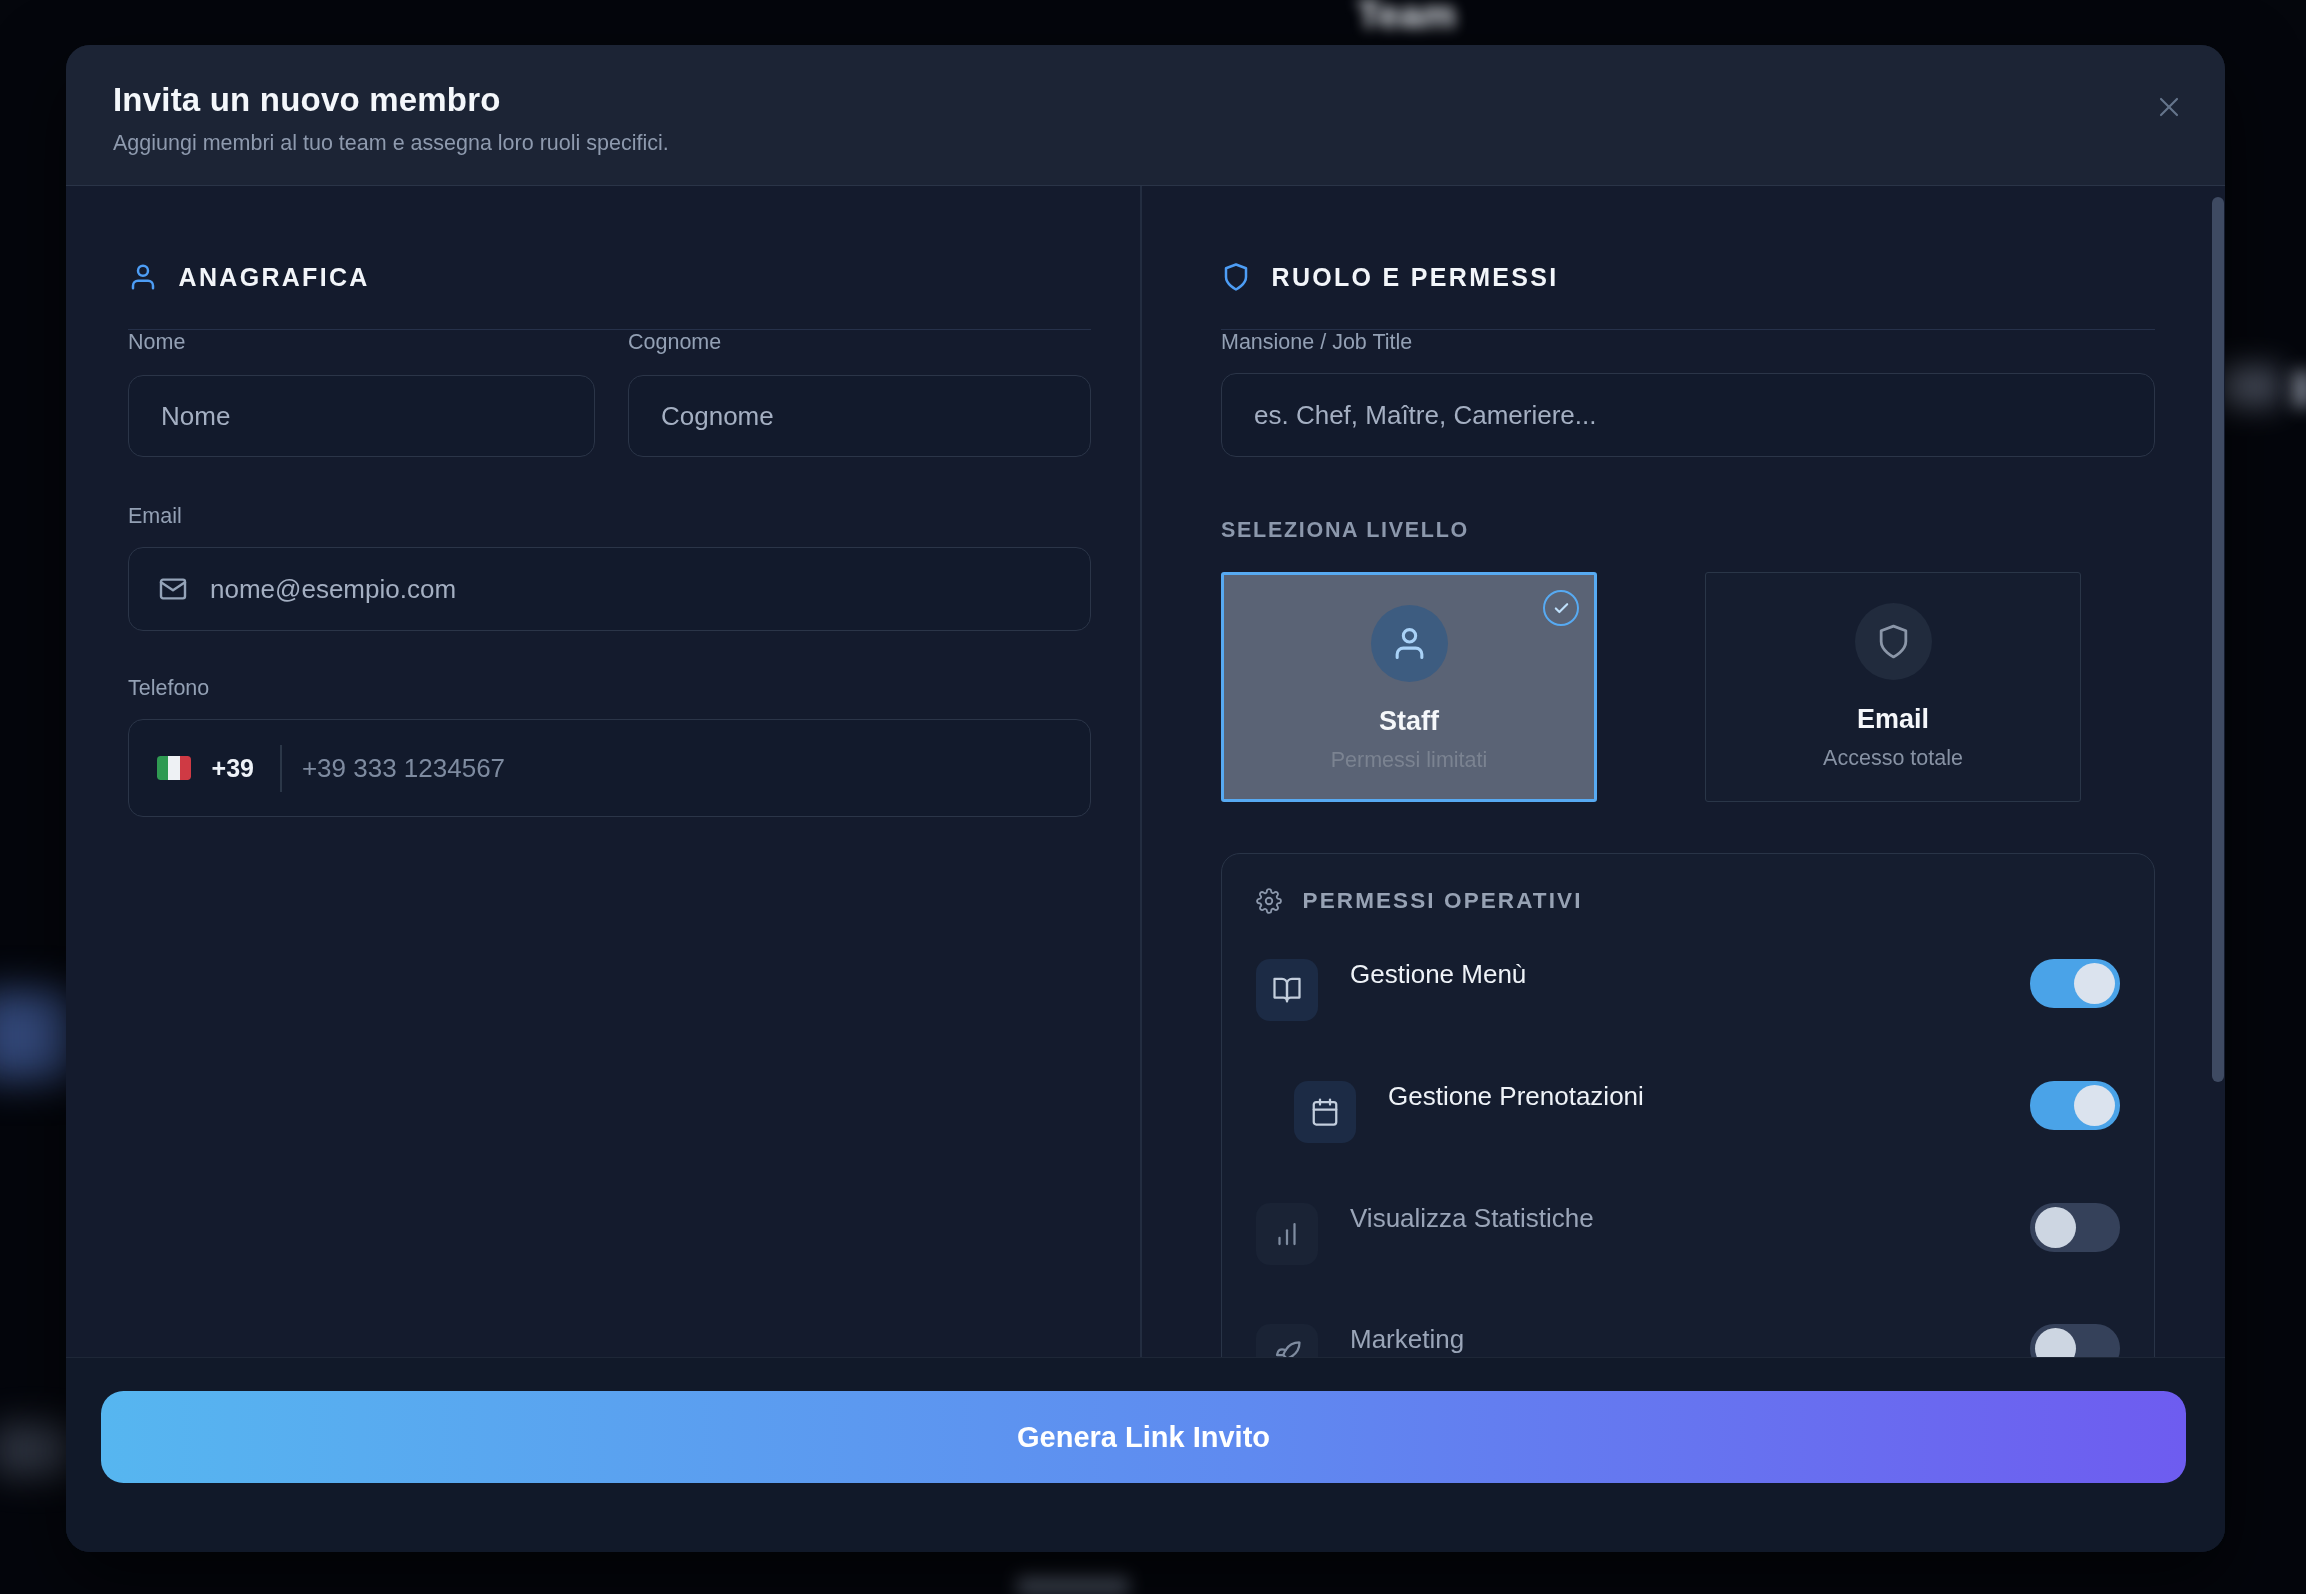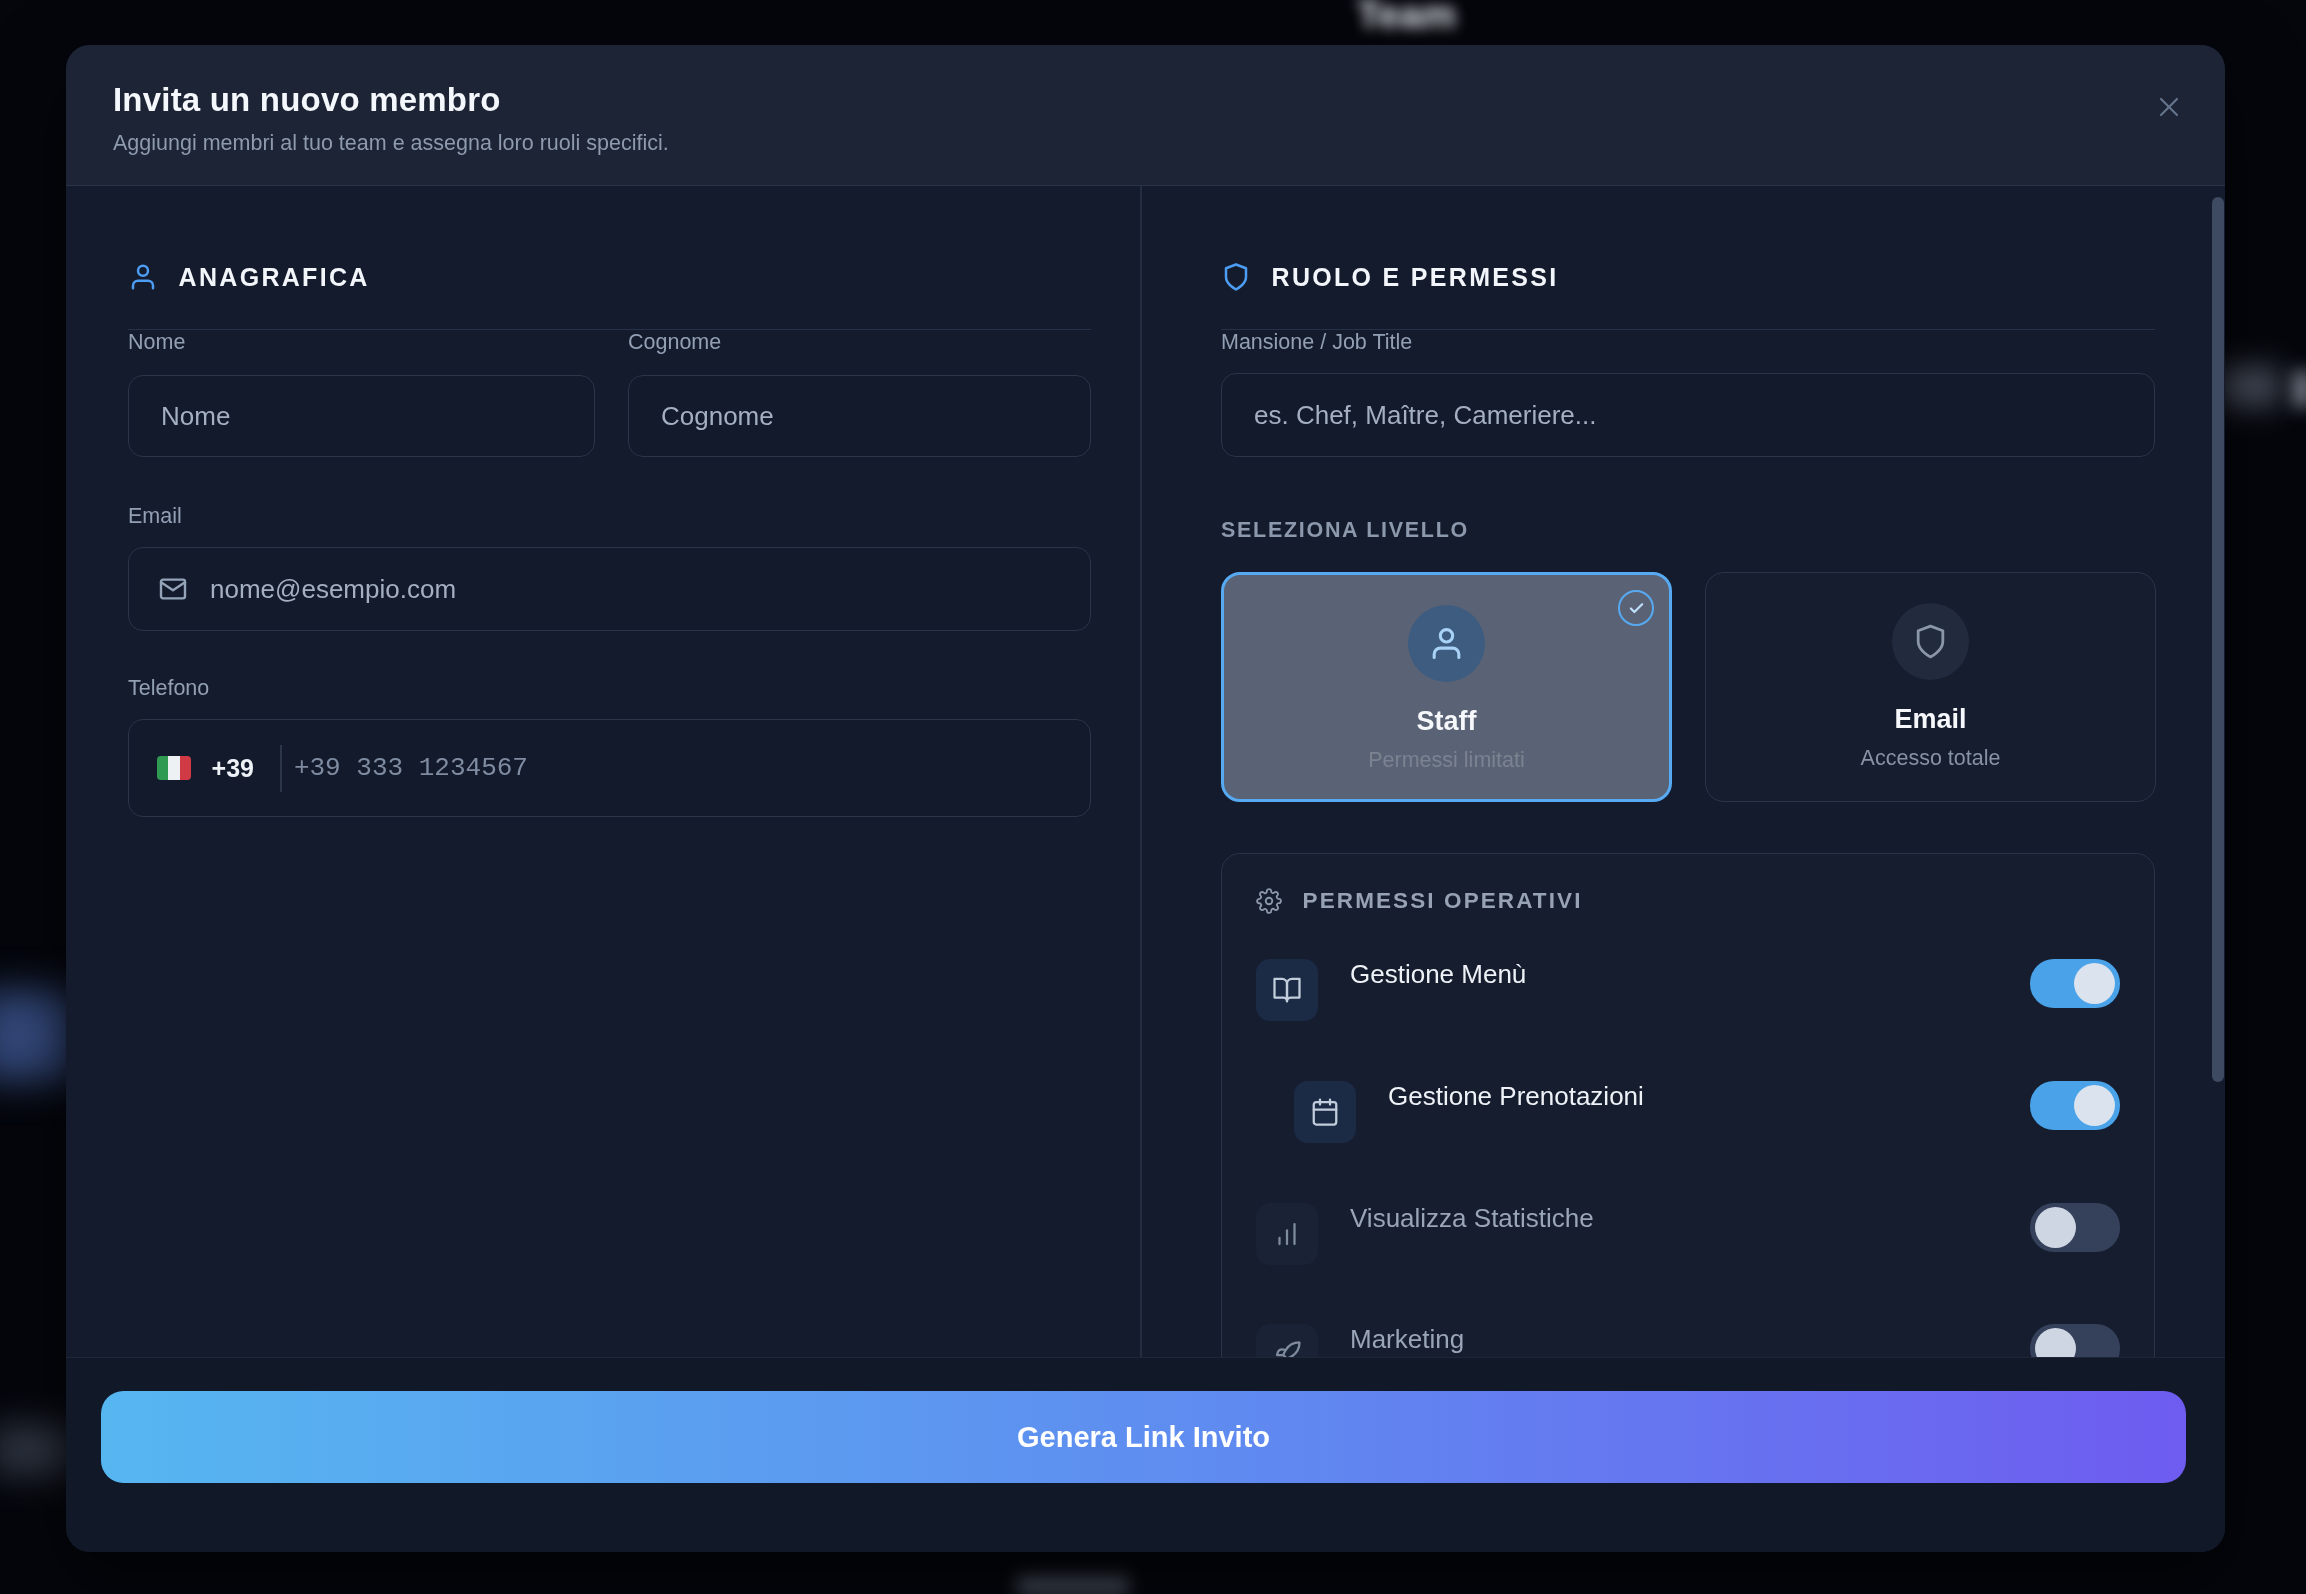--- a/index.html
+++ b/index.html
@@ -63,31 +63,31 @@
   .email-wrap svg{width:32px;height:32px;flex:0 0 auto;color:#94a3b8;}
   .email-wrap input{flex:1;background:none;border:none;margin-left:19px;height:100%;}
   .lb-telefono{left:62px;top:631px;}
   .phone-wrap{position:absolute;left:62px;top:674px;width:963px;height:98px;box-sizing:border-box;
               background:#121a2c;border:1.9px solid #2b3548;border-radius:15px;display:flex;
               align-items:center;padding:0 0 0 28px;}
   .flag{width:34px;height:24px;border-radius:3.7px;overflow:hidden;display:flex;flex:0 0 auto;}
   .flag i{flex:1;} .flag .fg{background:#2f9a52;} .flag .fw{background:#eef1f4;} .flag .fr{background:#cf3a44;}
   .phone-prefix{margin-left:20.6px;font-size:25px;font-weight:700;color:#eef2f7;}
   .phone-div{width:1.9px;height:47px;background:#2b3748;margin-left:26px;}
-  .phone-wrap input{flex:1;background:none;border:none;padding-left:12px;height:100%;font-family:Liberation Mono, monospace;}
+  .phone-wrap input{flex:1;background:none;border:none;padding-left:20px;height:100%;}
   .phone-wrap input::placeholder{color:#7e8ba0;}
 
   .lb-job{left:1155px;top:285px;}
   .in-job{position:absolute;left:1155px;top:328px;width:934px;height:84px;padding:0 32px;}
 
   
   .lb-level{position:absolute;left:1155px;top:473px;font-size:21.5px;font-weight:700;color:#8c98ac;
             letter-spacing:1.7px;}
-  .role-card{position:absolute;top:527px;width:451px;height:230px;box-sizing:border-box;
-             border-radius:19px;display:flex;flex-direction:column;align-items:center;cursor:pointer;}
+  .role-card{position:absolute;top:527px;width:376px;height:230px;box-sizing:border-box;
+             border-radius:3px;display:flex;flex-direction:column;align-items:center;cursor:pointer;}
   .card-staff{left:1155px;background:#5a6375;border:3.7px solid #57aaf2;}
   .card-admin{left:1639px;background:#151d2f;border:1.9px solid #2a3648;}
   .role-avatar{width:77px;height:77px;border-radius:50%;margin-top:30px;display:flex;
                align-items:center;justify-content:center;}
   .card-staff .role-avatar{background:#3d5c80;}
   .card-admin .role-avatar{background:#212b3d;}
   .role-avatar svg{width:37px;height:37px;}
   .role-name{margin-top:24px;font-size:27px;font-weight:700;color:#f5f7fa;}
   .role-desc{margin-top:11.2px;font-size:21.5px;}
   .card-staff .role-desc{color:#7b8391;}

